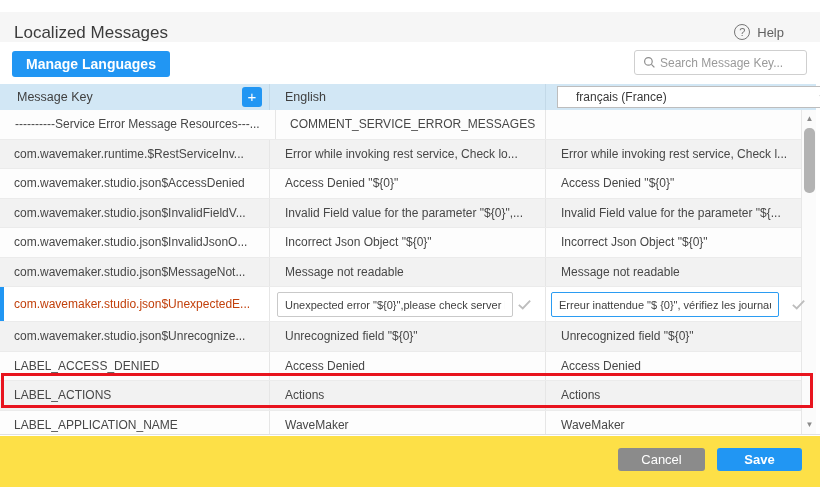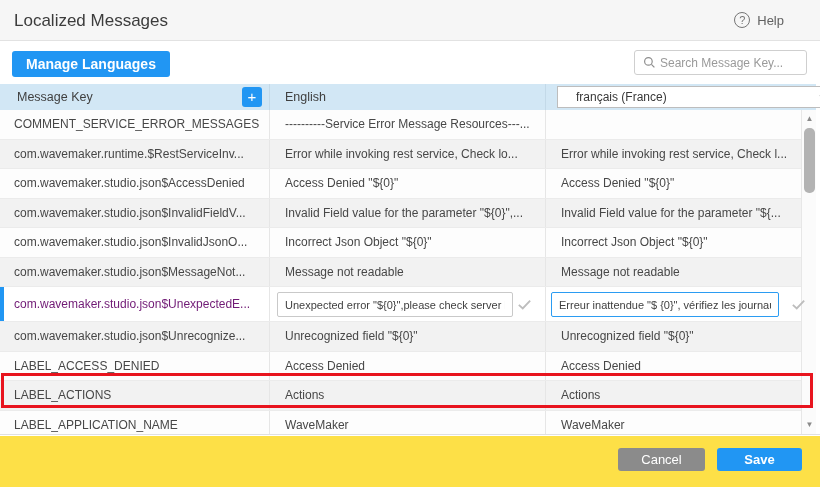--- a/index.html
+++ b/index.html
@@ -1,21 +1,21 @@
 <!DOCTYPE html>
 <html><head>
 <meta charset="utf-8">
 <style>
   * { margin:0; padding:0; box-sizing:border-box; }
   html,body { width:820px; height:487px; overflow:hidden; background:#fff;
               font-family:"Liberation Sans", sans-serif; }
   .app { position:relative; width:820px; height:487px; background:#fff; }
 
   
-  .titlebar { position:absolute; left:0; top:0; width:820px; height:41px;
+  .titlebar { position:absolute; left:0; top:12px; width:820px; height:41px;
               background:#f6f6f6; border-bottom:1px solid #e2e2e2; }
   .page-title { position:absolute; left:14px; top:11px; font-size:17px; color:#3c3c3c; }
   .help { position:absolute; right:36px; top:12px; display:flex; align-items:center; gap:7px;
           color:#616161; font-size:13px; cursor:pointer; }
   .help-icon { display:inline-flex; align-items:center; justify-content:center;
                width:16px; height:16px; border:1px solid #757575; border-radius:50%;
                font-size:11px; color:#757575; }
 
   
   .toolbar { position:absolute; left:0; top:42px; width:820px; height:42px; background:#fff; }
@@ -49,21 +49,21 @@
   .tbody { position:absolute; left:0; top:26px; width:816px; height:324px; overflow:hidden; }
   .tr { display:flex; width:801px; height:29.5px; background:#fdfdfd;
         border-bottom:1px solid #ebebeb; position:relative; }
   .tr.alt { background:#f2f2f2; }
   .tr.editing { height:35px; background:#ffffff; }
   .td { font-size:12px; color:#474747; display:flex; align-items:center;
         white-space:nowrap; overflow:hidden; }
   .td-key { width:270px; padding-left:14px; border-right:1px solid #e6e6e6; }
   .td-en  { width:276px; padding-left:15px; border-right:1px solid #e6e6e6; position:relative; }
   .td-fr  { flex:1; padding-left:15px; position:relative; overflow:visible; }
-  .tr.editing .td-key { color:#701a75; }
+  .tr.editing .td-key { color:#c2410c; }
   .selbar { position:absolute; left:0; top:0; width:4px; height:100%; background:#2196f3; }
 
   .cell-input { height:25px; font-size:11px; color:#3f3f3f; font-family:inherit;
                 padding:0 7px; outline:none; background:#fff; }
   .input-en { position:absolute; left:7px; top:5px; width:236px; border:1px solid #c9c9c9; border-radius:2px; }
   .input-fr { position:absolute; left:5px; top:5px; width:228px; border:1px solid #2b9cf2; border-radius:2px; }
   .check { position:absolute; top:9px; cursor:pointer; line-height:0; }
   .check-en { right:12px; }
   .check-fr { left:244px; }
 
@@ -131,22 +131,22 @@
 
     <div class="scroll-lane">
       <div class="sb-arrow sb-up">▲</div>
       <div class="sb-thumb"></div>
       <div class="sb-arrow sb-down">▼</div>
     </div>
 
     <div class="tbody">
 
       <div class="tr">
+        <div class="td td-en">----------Service Error Message Resources---...</div>
         <div class="td td-key">COMMENT_SERVICE_ERROR_MESSAGES</div>
-        <div class="td td-en">----------Service Error Message Resources---...</div>
       </div>
 
       <div class="tr alt">
         <div class="td td-key">com.wavemaker.runtime.$RestServiceInv...</div>
         <div class="td td-en">Error while invoking rest service, Check lo...</div>
         <div class="td td-fr">Error while invoking rest service, Check l...</div>
       </div>
 
       <div class="tr">
         <div class="td td-key">com.wavemaker.studio.json$AccessDenied</div>

